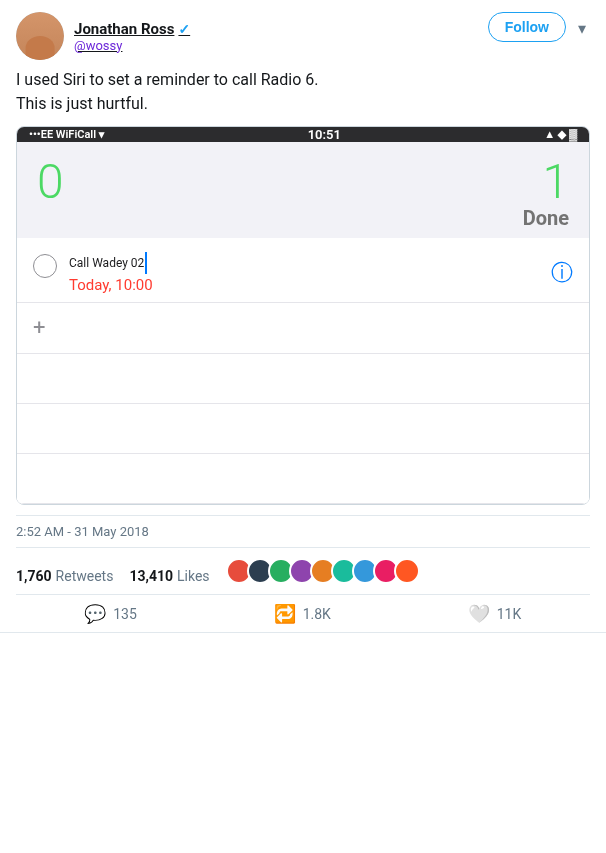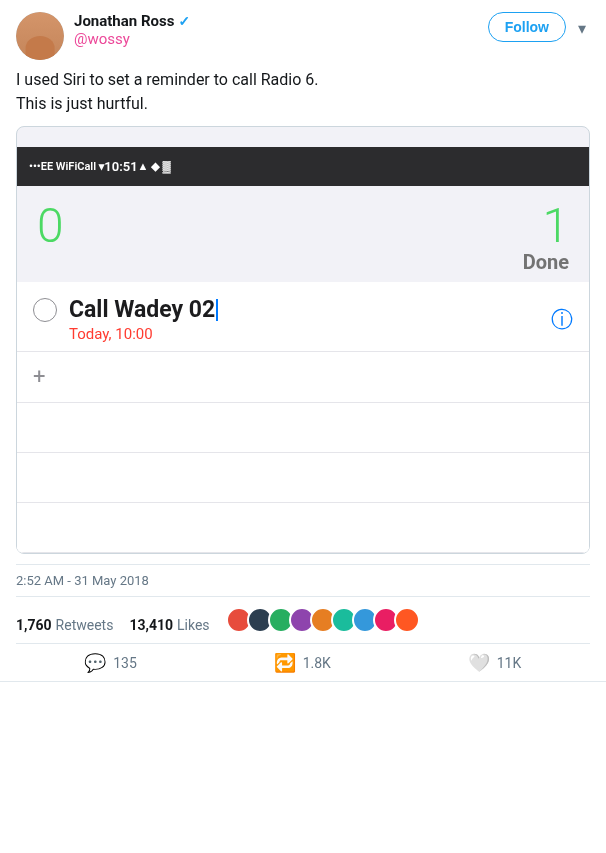--- a/index.html
+++ b/index.html
@@ -18,22 +18,23 @@
 
     .tweet-header {
       display: flex;
       align-items: flex-start;
       justify-content: space-between;
       margin-bottom: 8px;
     }
 
     .tweet-header-left {
       display: flex;
-      align-items: flex-start;
+      align-items: center;
       gap: 10px;
+      text-decoration: underline;
     }
 
     .avatar {
       width: 48px;
       height: 48px;
       border-radius: 50%;
       background: #c0c0c0;
       overflow: hidden;
       flex-shrink: 0;
     }
@@ -51,22 +52,22 @@
       align-items: center;
       gap: 4px;
     }
 
     .verified-badge {
       color: #1da1f2;
       font-size: 14px;
     }
 
     .username {
-      font-size: 15px;
-      color: #ec4899;
+      font-size: 13px;
+      color: #6d28d9;
     }
 
     .tweet-header-right {
       display: flex;
       align-items: flex-end;
       gap: 8px;
     }
 
     .follow-button {
       border: 1px solid #1da1f2;
@@ -100,26 +101,25 @@
       border-radius: 8px;
       overflow: hidden;
       margin-bottom: 10px;
       background: #f2f2f7;
     }
 
     .phone-status-bar {
       background: #2c2c2e;
       color: #fff;
       display: flex;
-      justify-content: flex-start;
-      align-items: center;
-      padding: 12px 12px;
+      justify-content: space-between;
+      align-items: center;
+      padding: 0 12px;
       font-size: 11px;
       font-weight: 600;
-      margin-top: 20px;
     }
 
     .status-left {
       display: flex;
       align-items: center;
       gap: 2px;
       font-size: 11px;
     }
 
     .status-center {
@@ -195,23 +195,23 @@
       margin-right: 12px;
       flex-shrink: 0;
       margin-top: 2px;
     }
 
     .reminder-content {
       flex: 1;
     }
 
     .reminder-title {
-      font-size: 23px;
+      font-size: 12px;
       color: #1c1c1e;
-      font-weight: 700;
+      font-weight: 400;
       display: flex;
       align-items: center;
     }
 
     .cursor-blink {
       display: inline-block;
       width: 2px;
       height: 22px;
       background: #007aff;
       margin-left: 1px;

